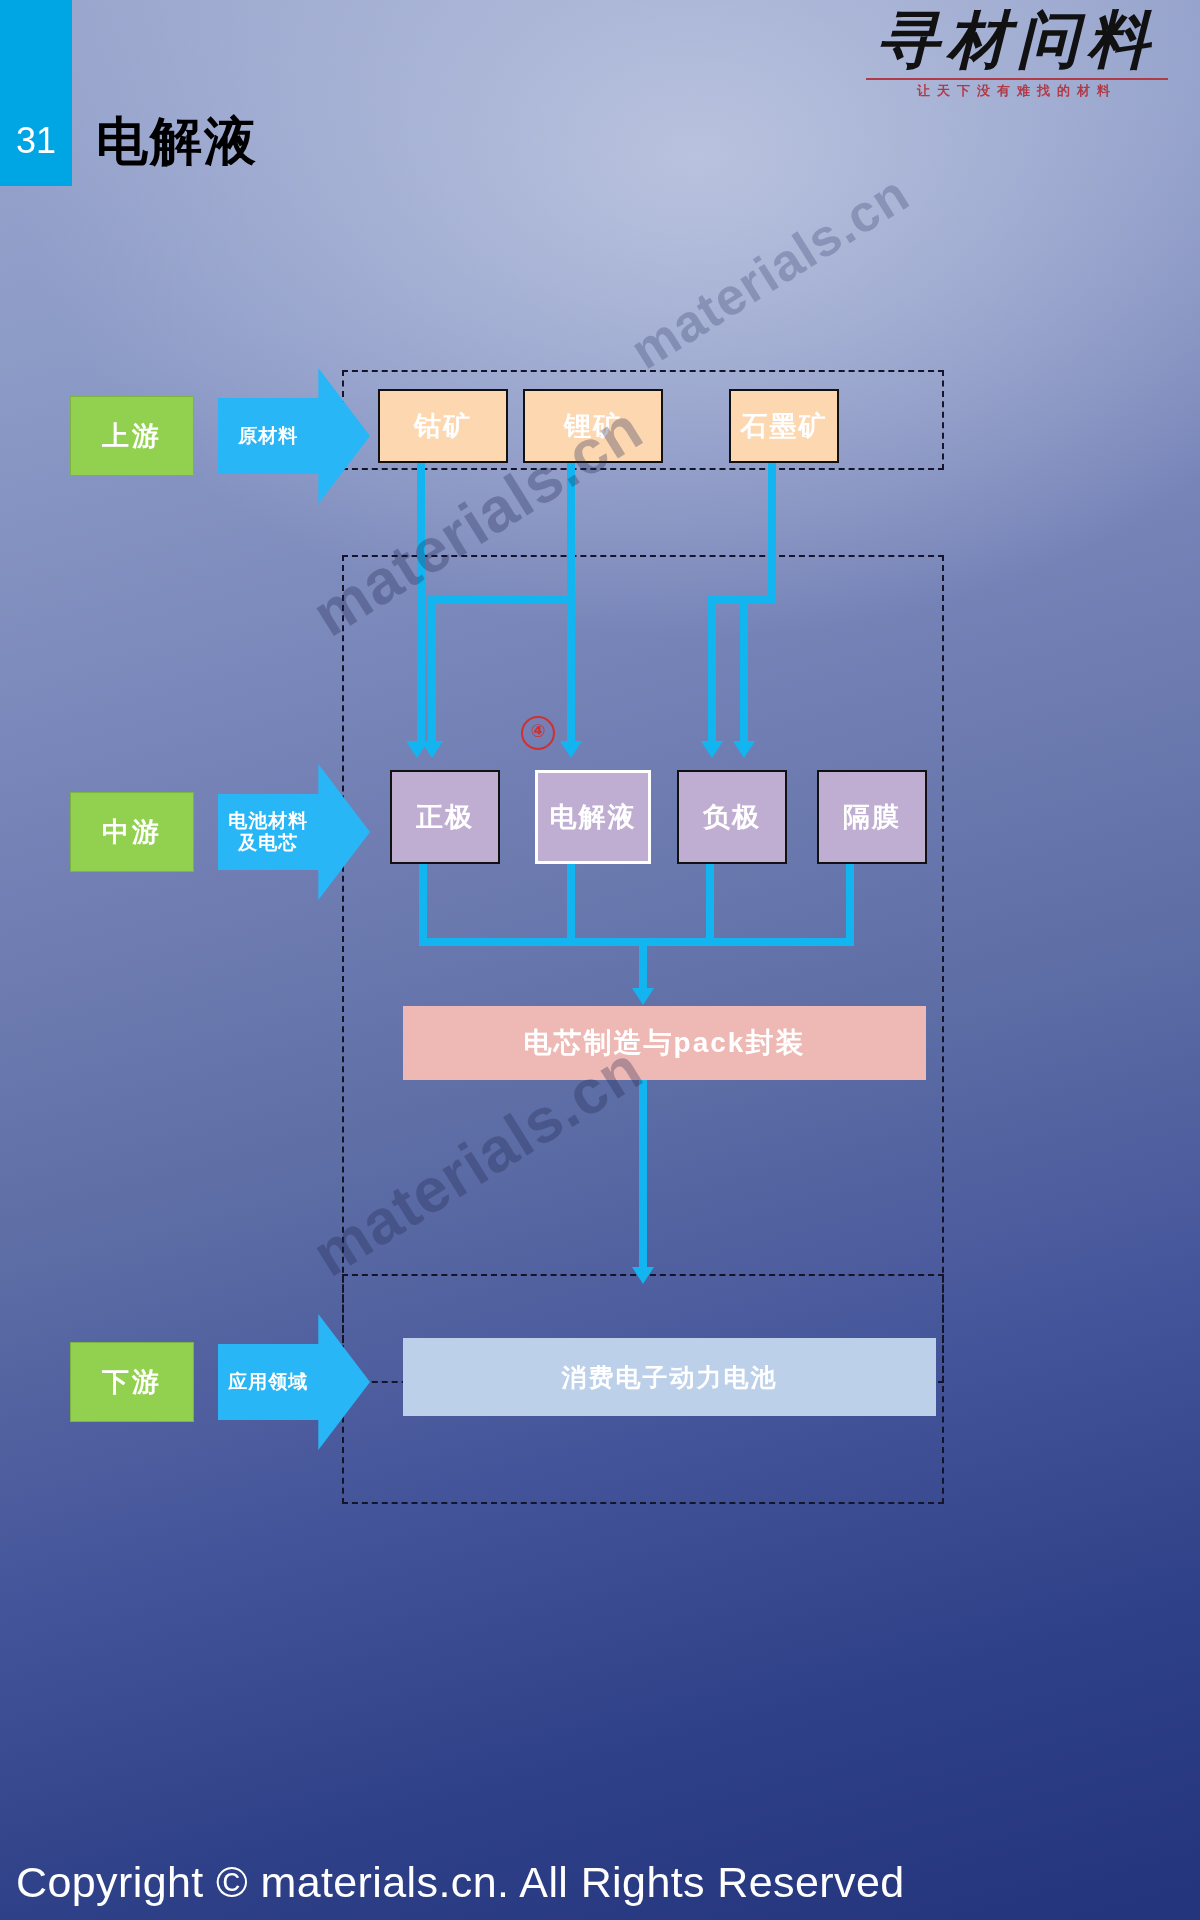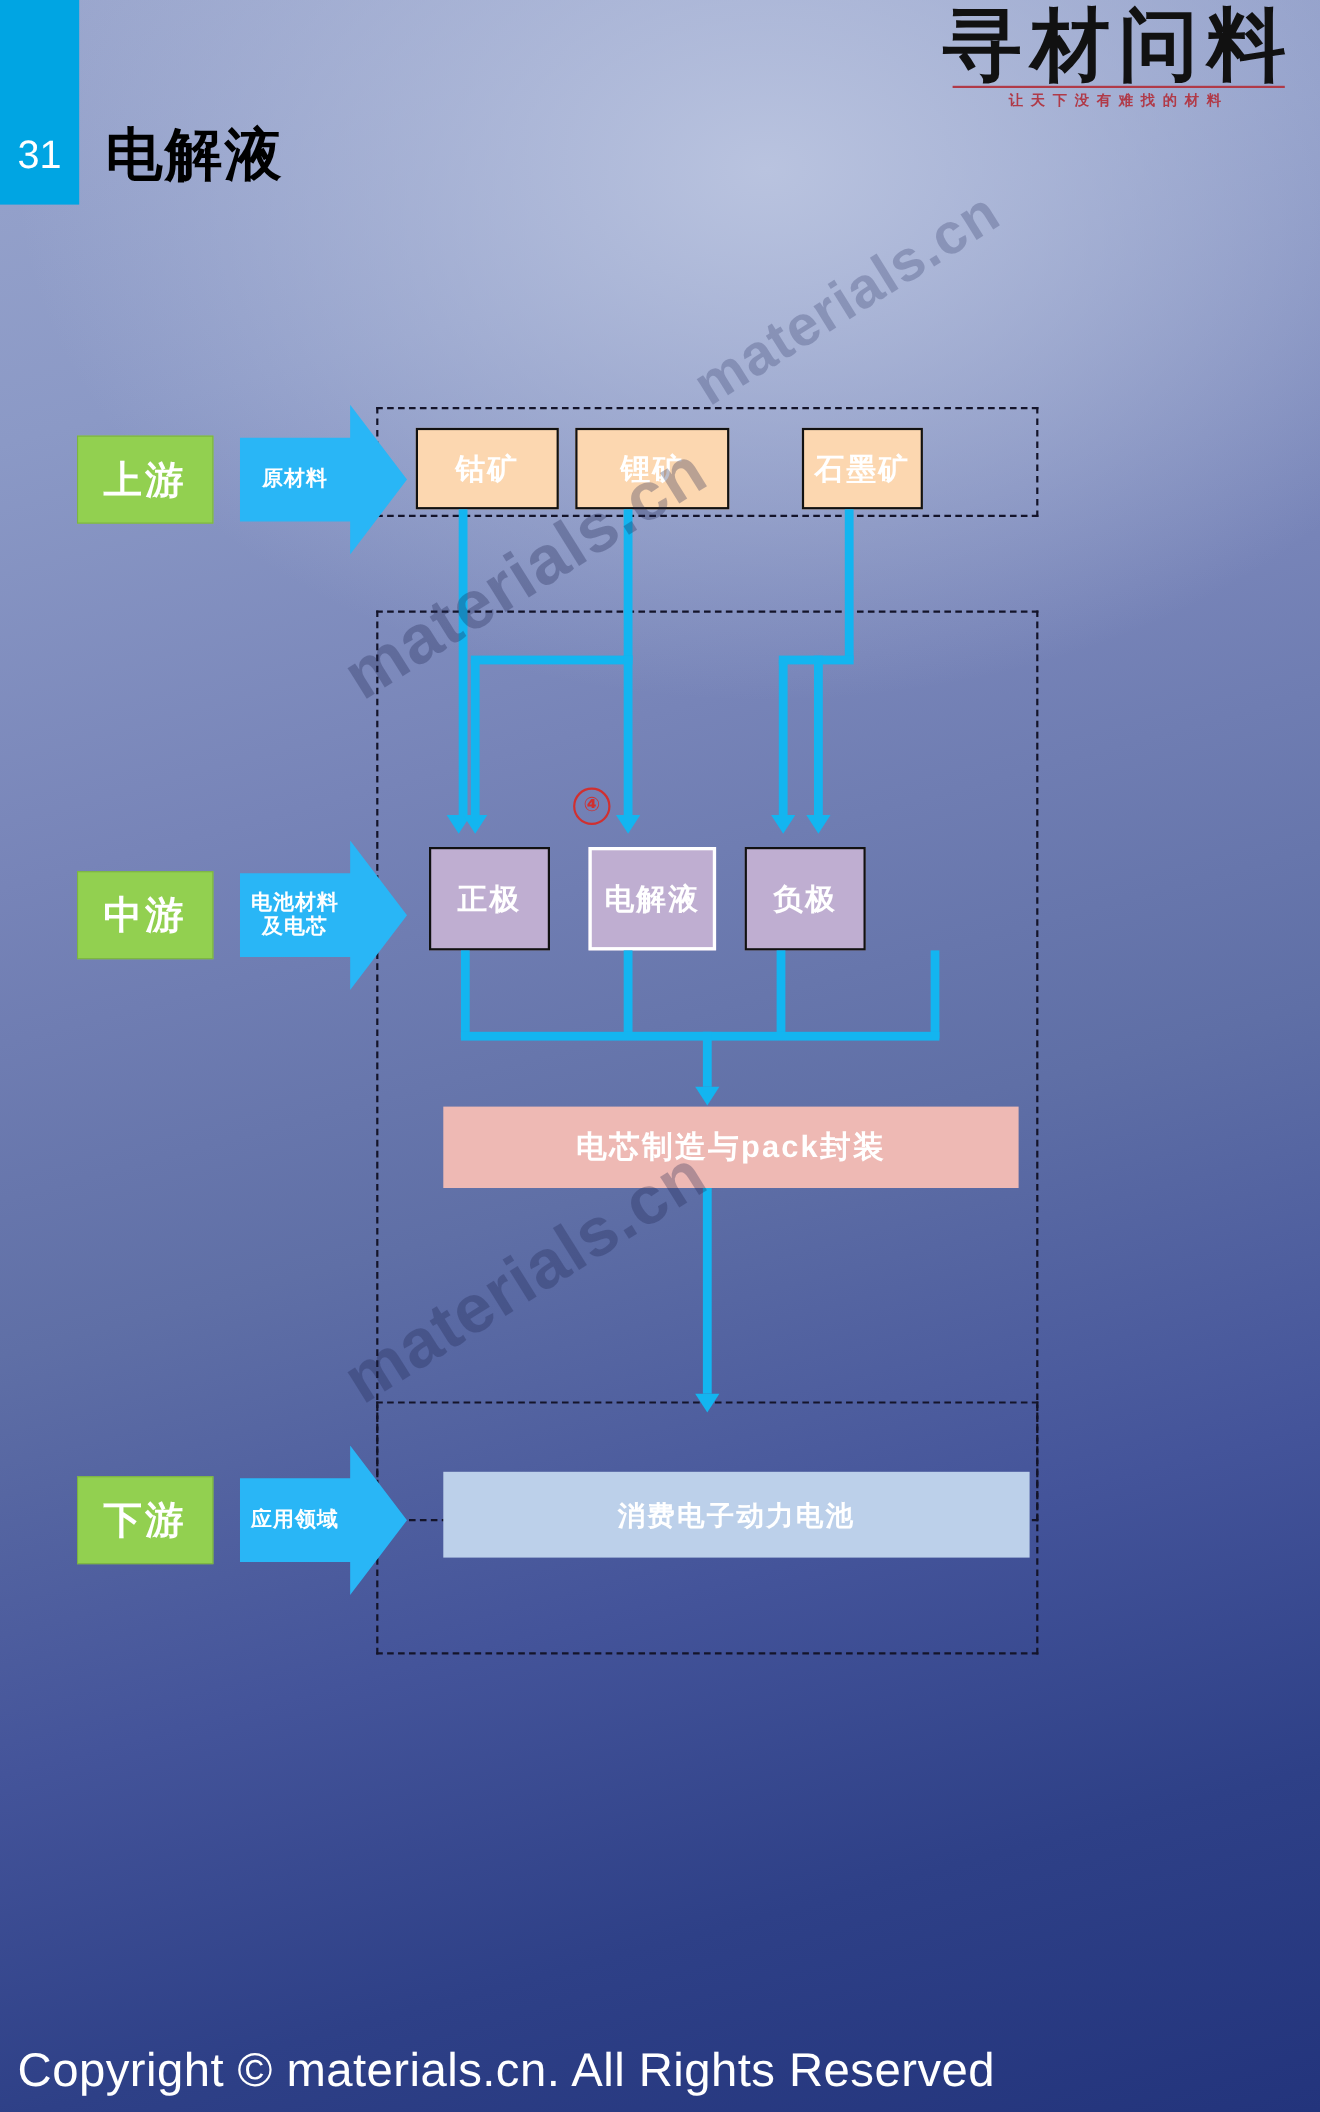--- a/index.html
+++ b/index.html
@@ -26,40 +26,40 @@
   #slideTitle{
     position:absolute;left:96px;top:113px;color:#000000;
     font-size:52px;line-height:56px;font-weight:bold;letter-spacing:2px;
     white-space:nowrap;
   }
 
   
   #logo{position:absolute;right:18px;top:4px;width:330px;height:108px;text-align:center;}
   #logoMain{
     color:#111111;font-family:"DejaVu Serif","Liberation Serif",serif;
-    font-size:72px;line-height:72px;font-weight:bold;letter-spacing:8px;
-    white-space:nowrap;
+    font-size:62px;line-height:72px;font-weight:bold;letter-spacing:8px;
+    font-style:italic;white-space:nowrap;
   }
   #logoRule{height:2px;background:#b03a48;margin:2px 14px 3px 14px;}
   #logoSub{
     color:#b03a48;font-size:13px;line-height:16px;letter-spacing:7px;
     white-space:nowrap;font-weight:bold;
   }
 
   
   .dashBox{position:absolute;border:2px dashed #14142a;box-sizing:border-box;}
   #dashUp{left:342px;top:370px;width:602px;height:100px;}
   #dashMid{left:342px;top:555px;width:602px;height:828px;}
   #dashDown{left:342px;top:1274px;width:602px;height:230px;}
 
   
   .stage{
     position:absolute;background:#92d050;border:1px solid #7cb342;
     display:flex;align-items:center;justify-content:center;
-    color:#ffffff;font-weight:bold;font-size:35px;letter-spacing:3px;
+    color:#ffffff;font-weight:bold;font-size:27px;letter-spacing:3px;
     box-sizing:border-box;
   }
   #stageUp{left:70px;top:396px;width:124px;height:80px;}
   #stageMid{left:70px;top:792px;width:124px;height:80px;}
   #stageDown{left:70px;top:1342px;width:124px;height:80px;}
 
   
   .arrowTag{
     position:absolute;background:#29b6f6;
     clip-path:polygon(0 22%,66% 22%,66% 0,100% 50%,66% 100%,66% 78%,0 78%);
@@ -187,20 +187,21 @@
   <div class="ln" style="left:708px;top:600px;width:8px;height:141px;"></div>
   <div class="ah" style="left:701px;top:741px;"></div>
   <div class="ln" style="left:740px;top:596px;width:8px;height:145px;"></div>
   <div class="ah" style="left:733px;top:741px;"></div>
 
   <div id="annot">④</div>
 
   <div class="node matNode" id="mat0">正极</div>
   <div class="node matNode" id="mat1">电解液</div>
   <div class="node matNode" id="mat2">负极</div>
+  <div class="node matNode" id="mat3">隔膜</div>
 
   <div class="ln" style="left:419px;top:864px;width:8px;height:80px;"></div>
   <div class="ln" style="left:567px;top:864px;width:8px;height:80px;"></div>
   <div class="ln" style="left:706px;top:864px;width:8px;height:80px;"></div>
   <div class="ln" style="left:846px;top:864px;width:8px;height:80px;"></div>
   <div class="ln" style="left:419px;top:938px;width:435px;height:8px;"></div>
   <div class="ln" style="left:639px;top:938px;width:8px;height:50px;"></div>
   <div class="ah" style="left:632px;top:988px;"></div>
 
   <div class="node" id="packNode">电芯制造与pack封装</div>

